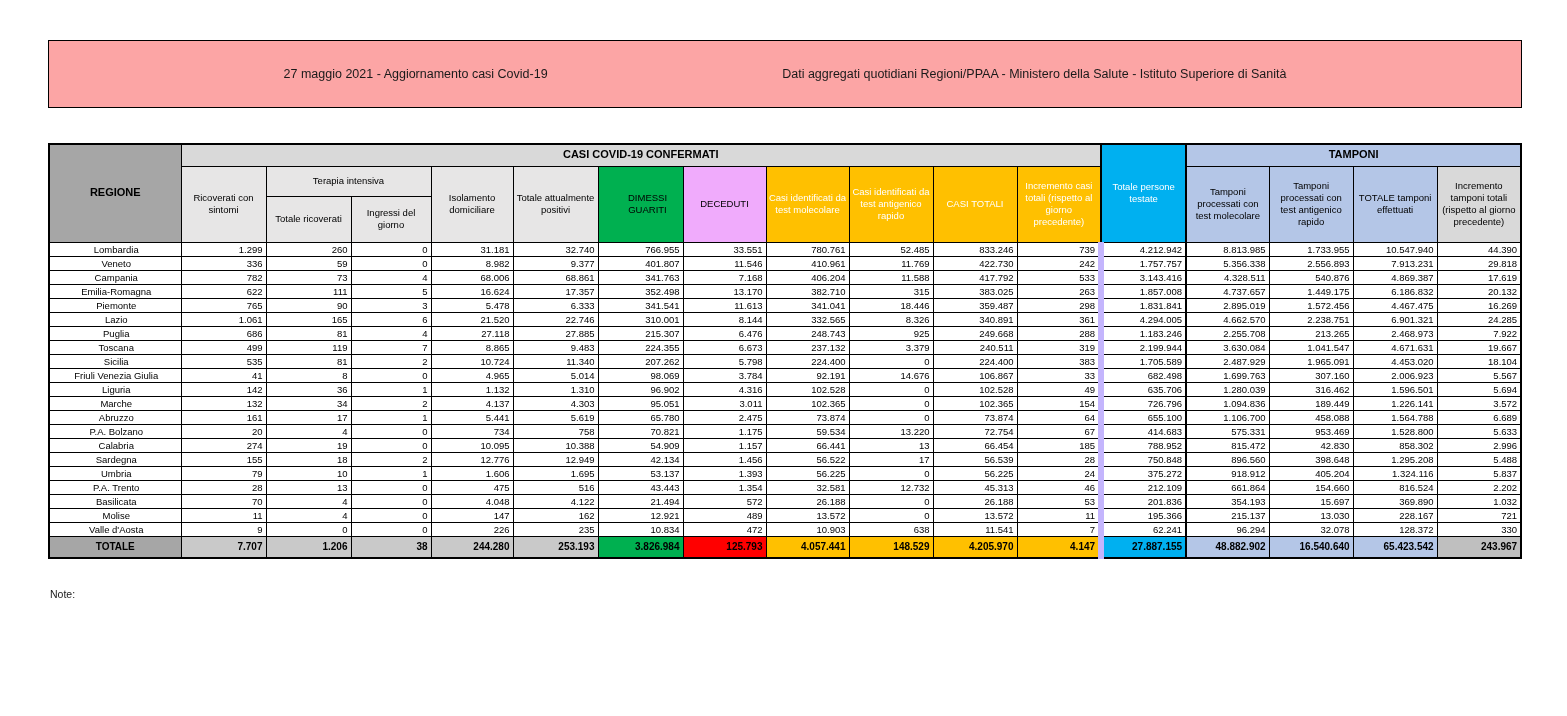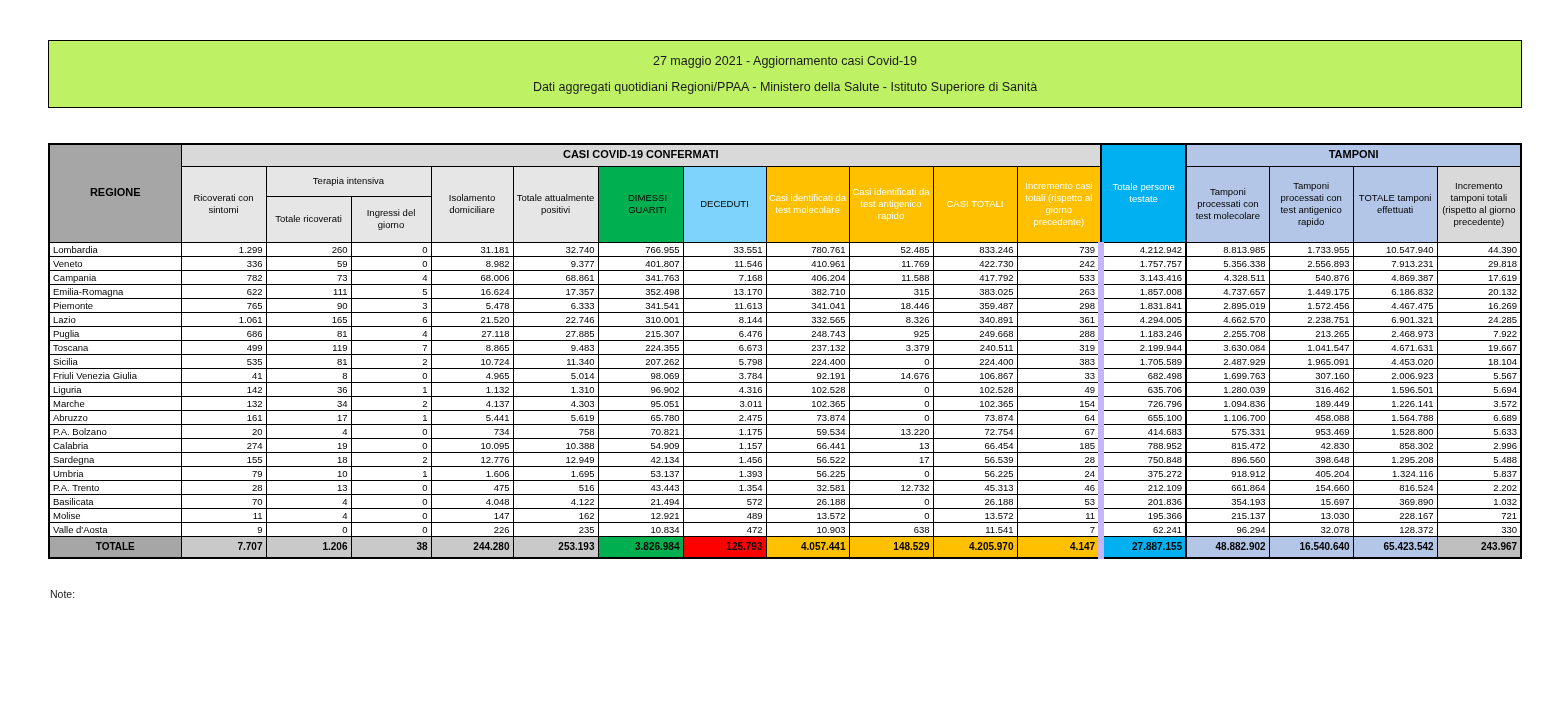--- a/index.html
+++ b/index.html
@@ -2,45 +2,45 @@
 <html><head>
 <meta charset="utf-8">
 <style>
   html,body{margin:0;padding:0;background:#fff;}
   .page{
     position:relative;width:1567px;height:716px;background:#ffffff;
     font-family:"Liberation Sans", sans-serif;color:#000;
   }
   .title-box{
     position:absolute;left:48px;top:40px;width:1472px;height:66px;
-    border:1px solid #000;display:flex;flex-direction:column;
-    justify-content:space-evenly;align-items:center;background:#bef264;
+    border:1px solid #000;display:flex;flex-direction:row;
+    justify-content:space-evenly;align-items:center;background:#fca5a5;
   }
   .title-box .line{font-size:12.5px;color:#1a1a1a;}
   .covid-table{
     position:absolute;left:48px;top:143px;width:1472px;
     border-collapse:collapse;table-layout:fixed;
     border:2px solid #000;
   }
   .covid-table td,.covid-table th{
     border:1px solid #000;overflow:hidden;box-sizing:border-box;
     font-weight:normal;
   }
   thead th{font-size:9.5px;text-align:center;vertical-align:middle;background:#e7e6e6;padding:1px 2px;line-height:1.25;}
   th.band{background:#d9d9d9;font-weight:bold;font-size:11px;}
   th.regione-h{background:#a6a6a6;font-weight:bold;font-size:11px;}
   th.green-h{background:#00b050;color:#000;padding-left:16px;}
-  th.red-h{background:#7dd3fc;color:#000;}
+  th.red-h{background:#f0abfc;color:#000;}
   th.gold-h{background:#ffc000;color:#fff;}
   th.cyan-h{background:#00b0f0;color:#fff;border-left:2px solid #000;border-right:2px solid #000;}
   th.blueband{background:#b4c6e7;font-weight:bold;font-size:11px;}
   th.blue-h{background:#b4c6e7;color:#000;}
   th.gray-h{background:#d9d9d9;color:#000;}
   tbody td{height:14px;font-size:9.5px;background:#fff;}
-  td.region{text-align:left;padding-left:3px;margin-top:48px;}
+  td.region{text-align:center;padding-left:3px;margin-top:48px;}
   td.num{text-align:right;padding-right:3px;}
   td.c11{border-left:6px solid #c4b5fd;border-right:2px solid #000;}
   tr.totale td{height:22px;font-weight:bold;font-size:10px;}
   tr.totale td.t-label{background:#a6a6a6;text-align:center;}
   tr.totale td.t-gray{background:#c9c9c9;}
   tr.totale td.t-green{background:#00b050;}
   tr.totale td.t-red{background:#ff0000;}
   tr.totale td.t-gold{background:#ffc000;}
   tr.totale td.t-cyan{background:#00b0f0;margin-top:9px;}
   tr.totale td.t-blue{background:#b4c6e7;}

